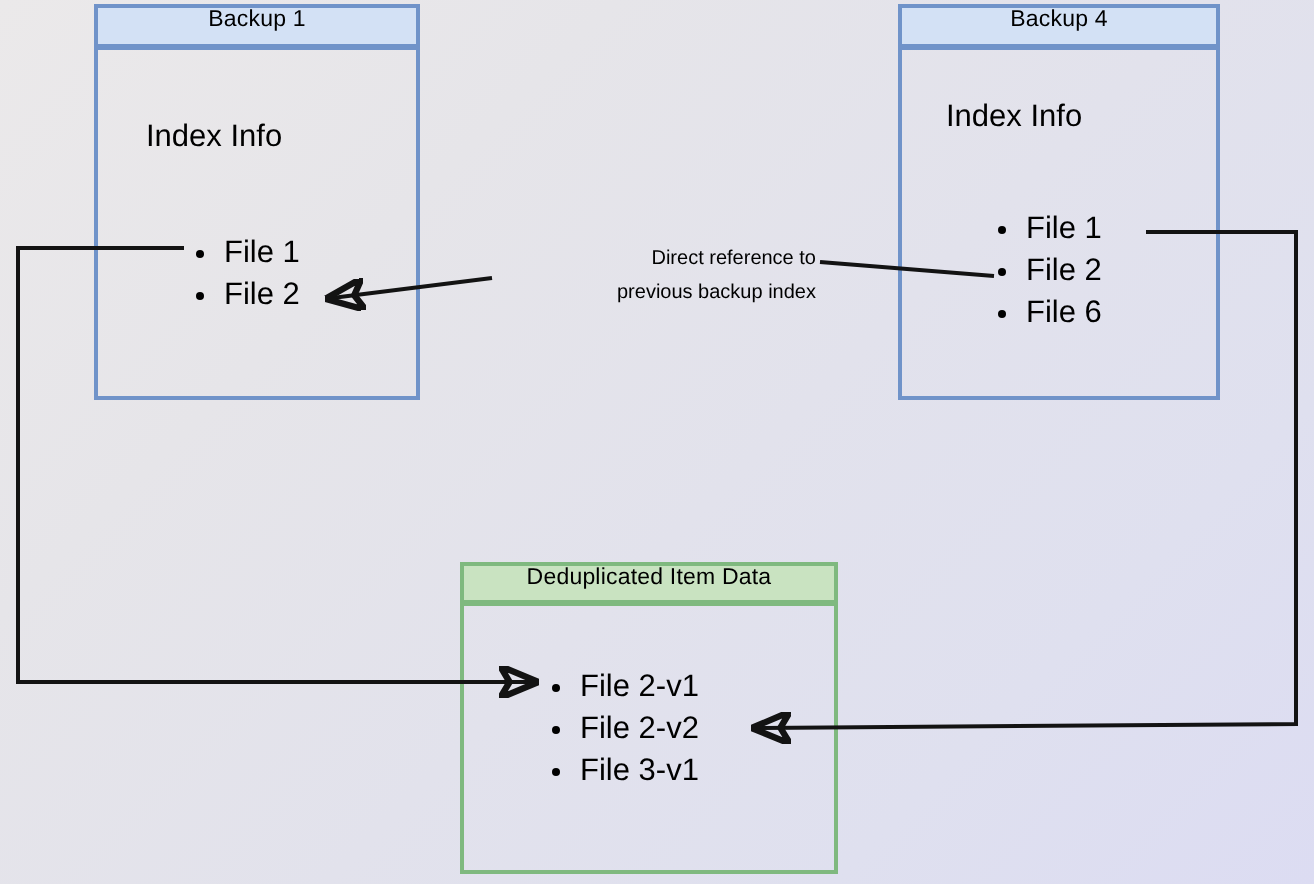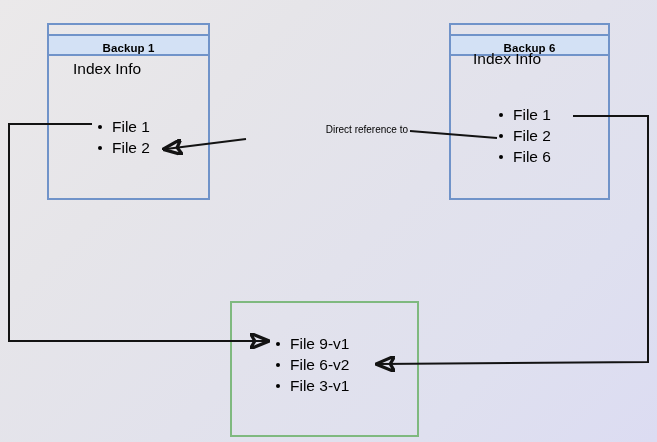--- a/index.html
+++ b/index.html
@@ -26,27 +26,26 @@
   .box-blue {
     border: 2px solid #7093c9;
   }
   .box-green {
     border: 2px solid #7fb97f;
   }
   .box-header {
     position: absolute;
     box-sizing: border-box;
     display: flex;
-    align-items: flex-end;
+    align-items: flex-start;
     justify-content: center;
-    font-weight: bold;
+    font-weight: normal;
     font-size: 11.5px;
     color: #000;
     letter-spacing: 0.1px;
-    margin-top: 32px;
   }
   .header-blue {
     background: #d3e1f5;
     border: 2px solid #7093c9;
   }
   .header-green {
     background: #c9e3c1;
     border: 2px solid #7fb97f;
   }
   .body-title {
@@ -112,38 +111,42 @@
     <span>Backup 1</span>
   </div>
   <div class="body-title" style="left:73px; top:60px;">Index Info</div>
   <ul class="bullet-list" style="left:96px; top:116px;">
     <li>File 1</li>
     <li>File 2</li>
   </ul>
 
   <div class="box box-blue" style="left:449px; top:23px; width:161px; height:177px;"></div>
   <div class="box-header header-blue" style="left:449px; top:2px; width:161px; height:22px;">
-    <span>Backup 6</span>
+    <span>Backup 4</span>
   </div>
   <div class="body-title" style="left:473px; top:50px;">Index Info</div>
   <ul class="bullet-list" style="left:497px; top:104px;">
     <li>File 1</li>
     <li>File 2</li>
     <li>File 6</li>
   </ul>
 
   <div class="box box-green" style="left:230px; top:301px; width:189px; height:136px;"></div>
+  <div class="box-header header-green" style="left:230px; top:281px; width:189px; height:21px;">
+    <span>Deduplicated Item Data</span>
+  </div>
   <ul class="bullet-list" style="left:274px; top:333px;">
-    <li>File 9-v1</li>
-    <li>File 6-v2</li>
+    <li>File 2-v1</li>
+    <li>File 2-v2</li>
     <li>File 3-v1</li>
   </ul>
 
   <div class="center-label" style="left:248px; top:122px; width:160px;">
     <div>Direct reference to</div>
+    <div>previous backup index</div>
   </div>
 
   <svg class="wires" viewBox="0 0 657 442">
     <defs>
       <marker id="arrow" viewBox="0 0 12 10" refX="10" refY="5" markerWidth="10" markerHeight="8" orient="auto-start-reverse">
         <path d="M 0 0 L 12 5 L 0 10 L 3 5 z" fill="#131313" stroke="none"></path>
       </marker>
     </defs>
 
     <path d="M 497 138 L 410 131" marker-start="none"></path>

